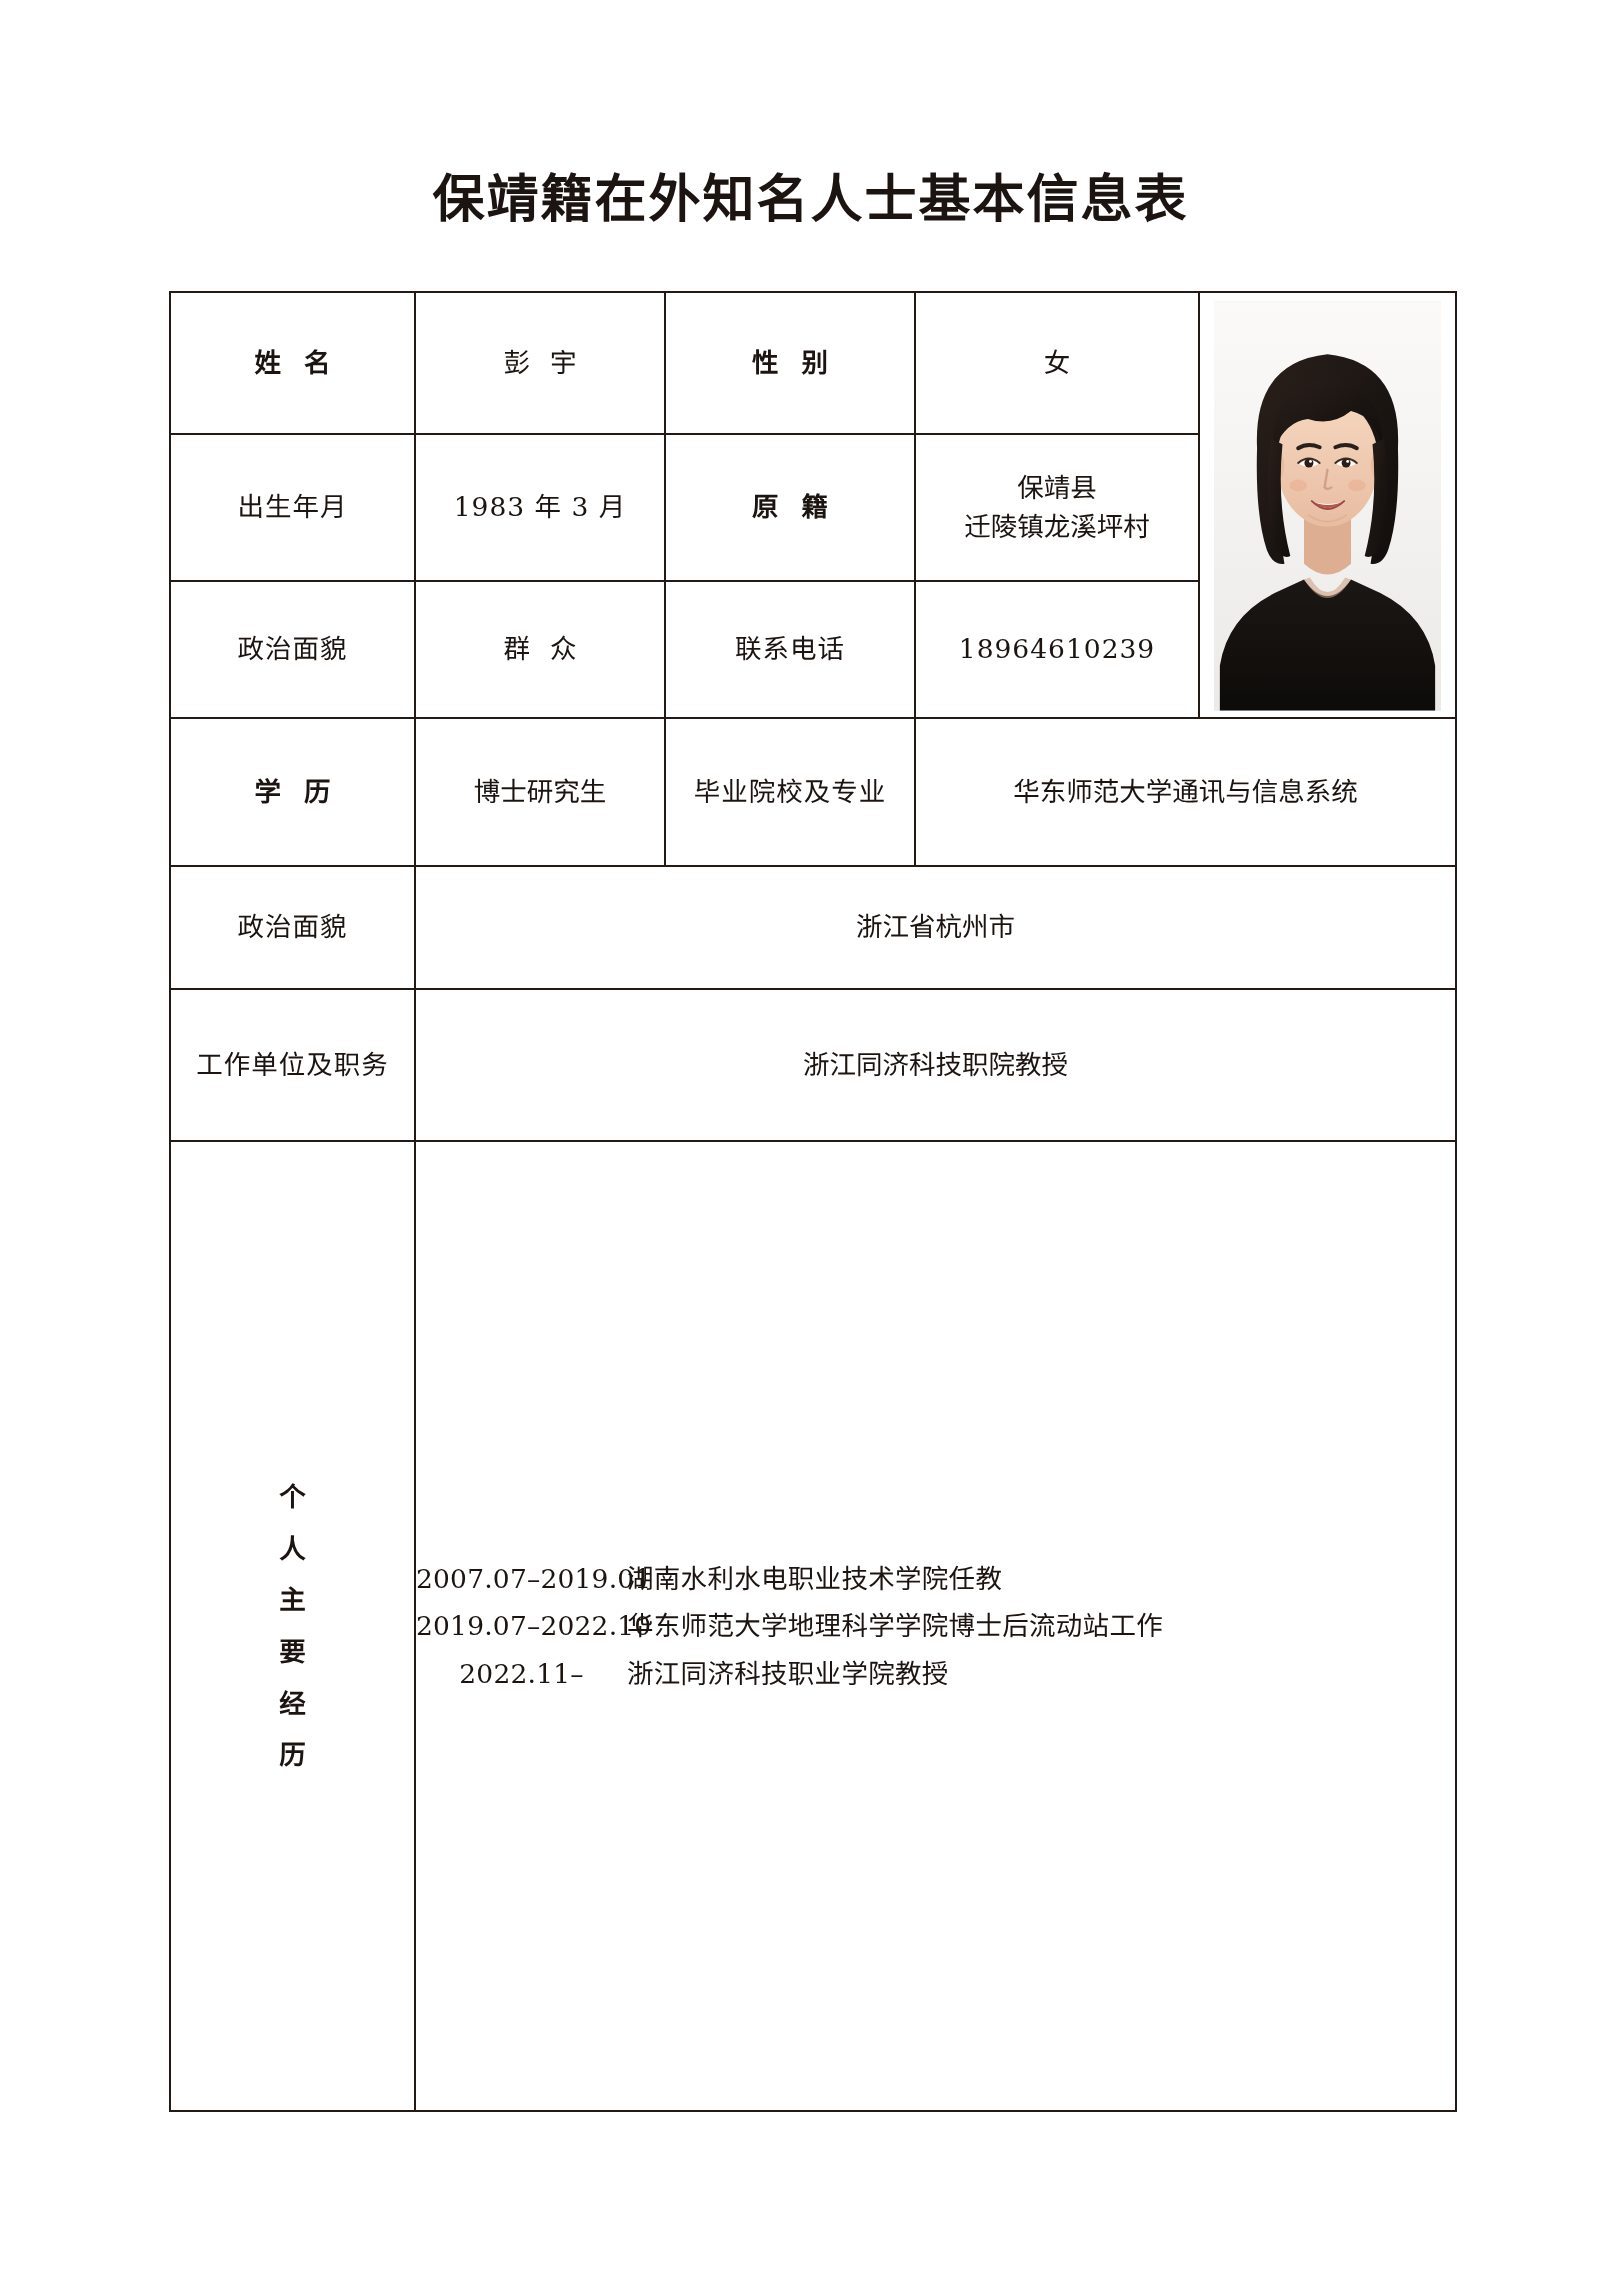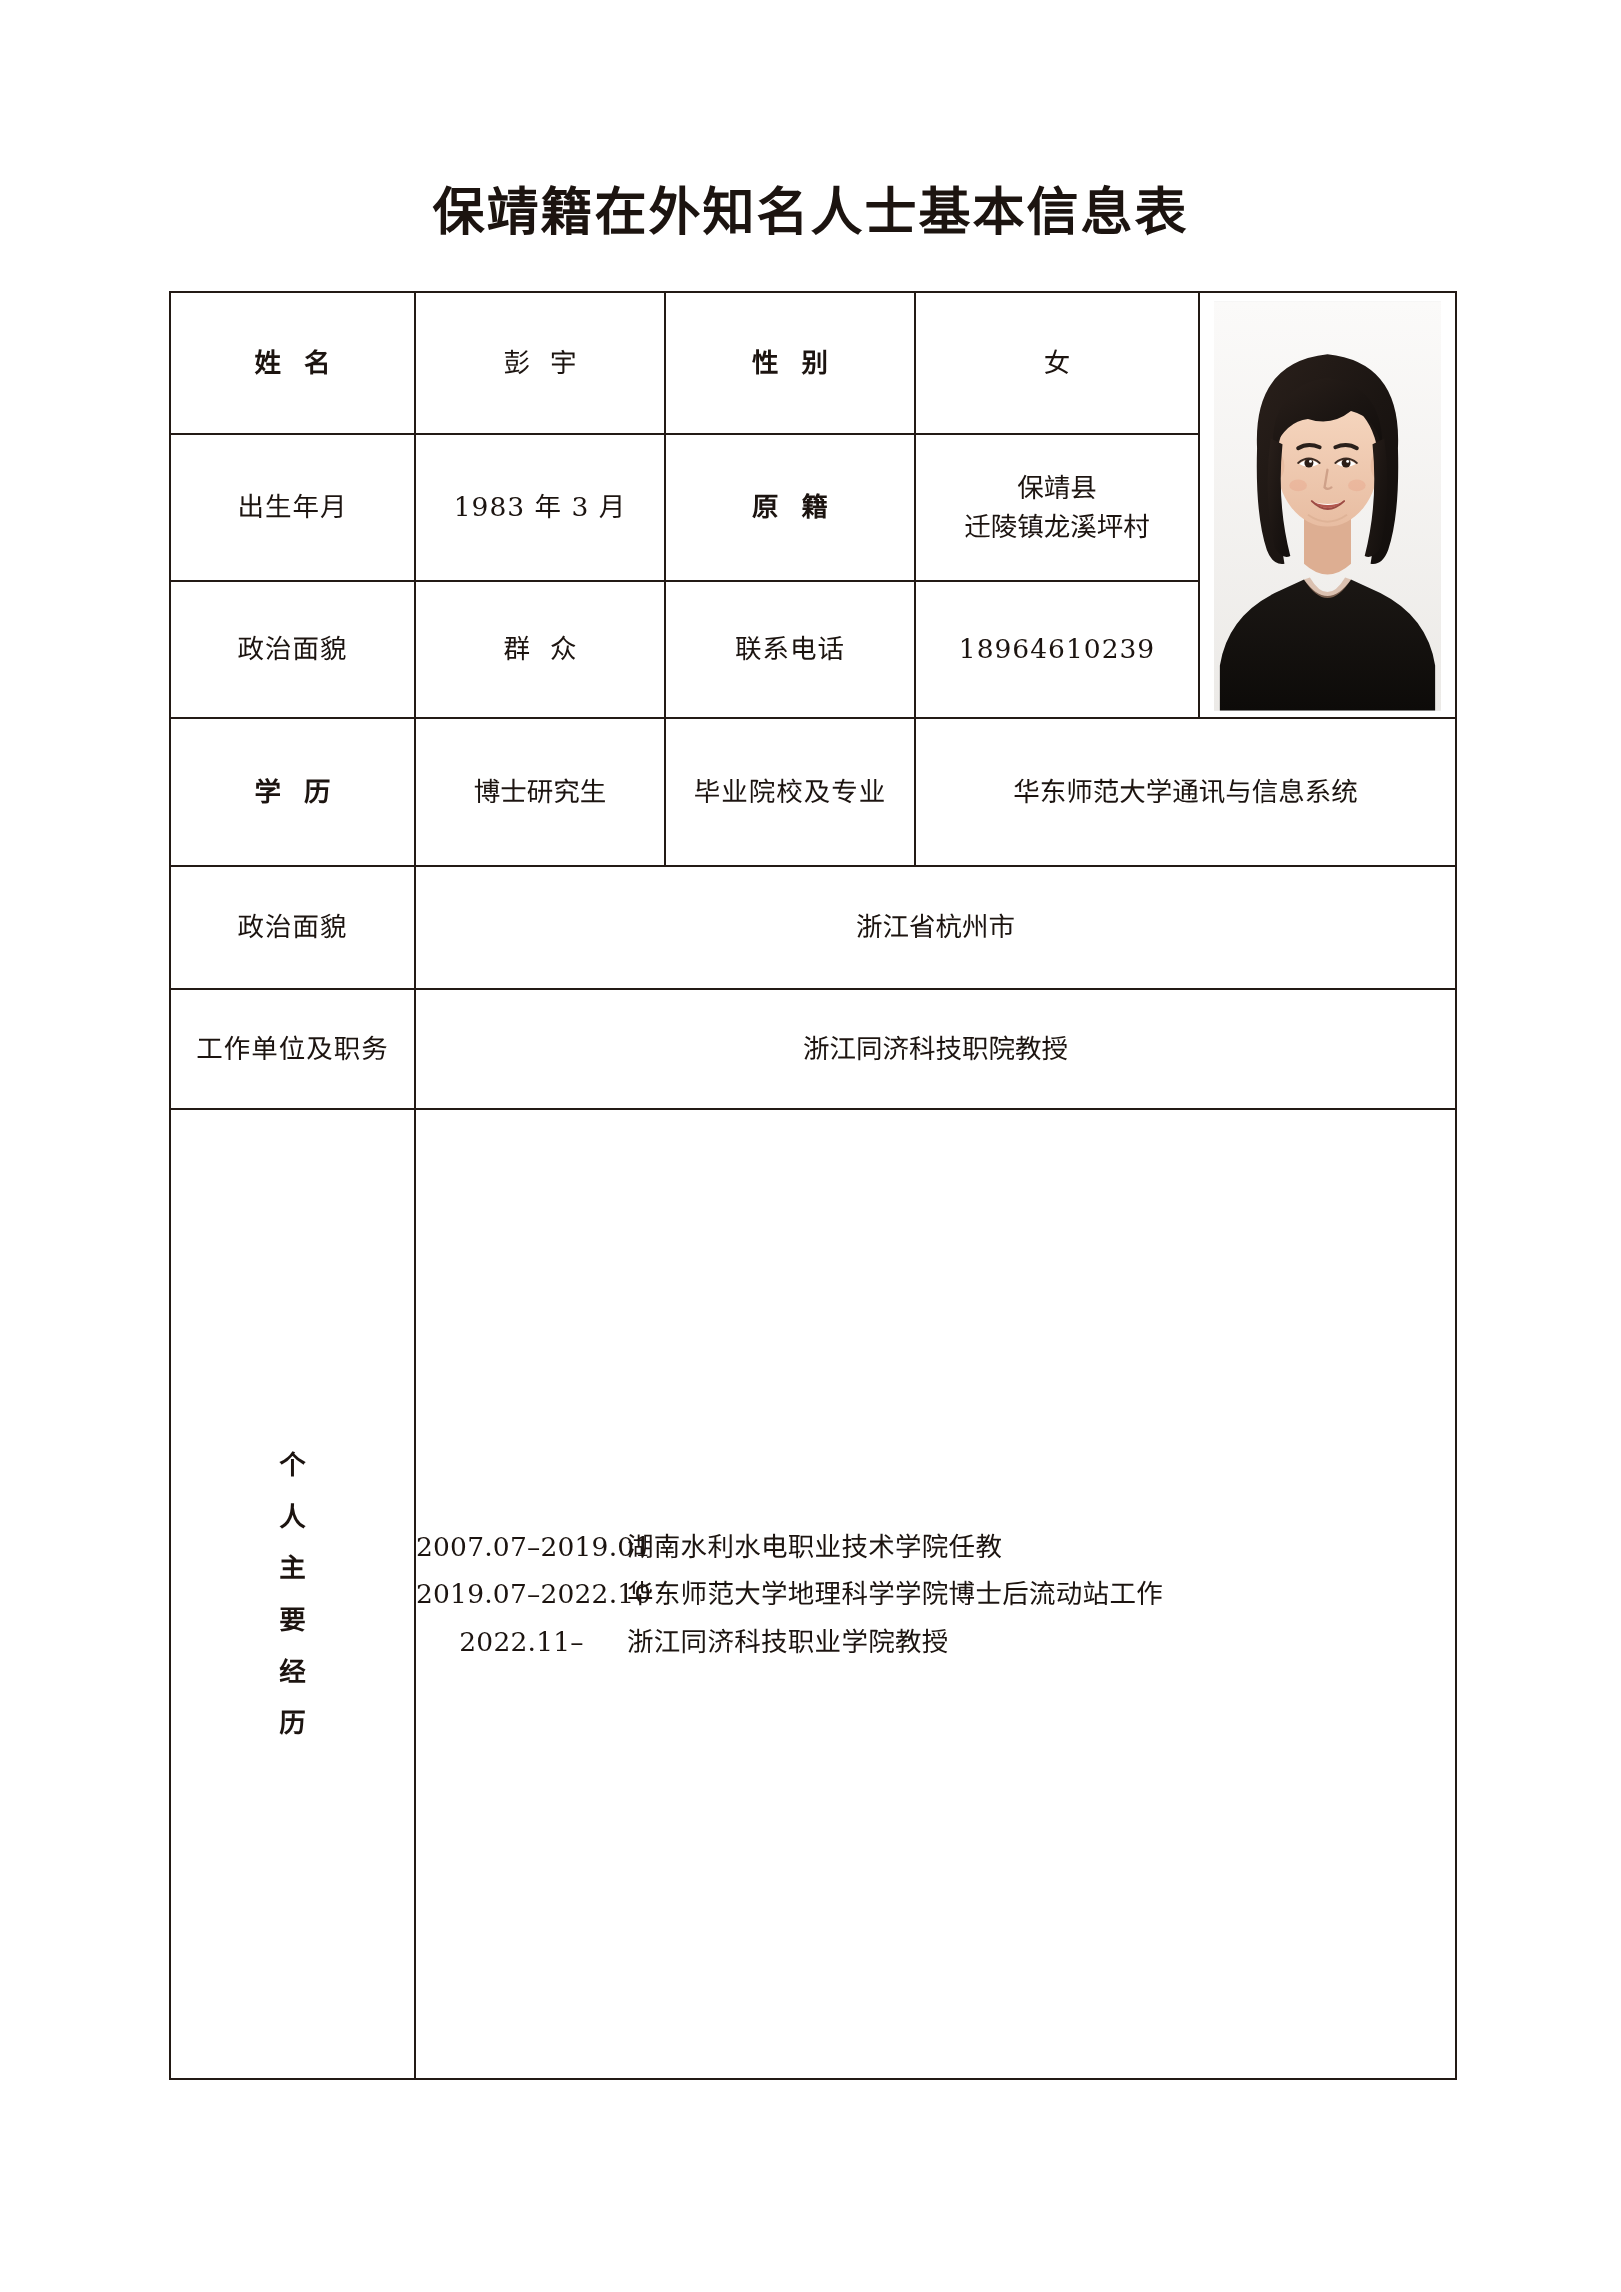--- a/index.html
+++ b/index.html
@@ -13,21 +13,21 @@
     height: 2293px;
     font-family: "DejaVu Serif", "Liberation Serif", serif;
     color: #1c1410;
     position: relative;
     overflow: hidden;
   }
   .page {
     width: 1621px;
     height: 2293px;
     box-sizing: border-box;
-    padding: 13px;
+    padding: 0;
     position: relative;
   }
 
   
   .doc-title {
     text-align: center;
     font-size: 52px;
     font-weight: bold;
     letter-spacing: 2px;
     margin: 0;
@@ -78,21 +78,21 @@
   }
   .val-num {
     font-weight: normal;
     letter-spacing: 1px;
   }
   .row-h1 { height: 142px; }
   .row-h2 { height: 147px; }
   .row-h3 { height: 137px; }
   .row-h4 { height: 148px; margin-top: 19px; }
   .row-h5 { height: 123px; }
-  .row-h6 { height: 120px; margin-top: 17px; }
+  .row-h6 { height: 152px; margin-top: 17px; }
   .row-h7 { height: 970px; }
 
   
   .c1 { width: 245px; }
   .c2 { width: 250px; }
   .c3 { width: 250px; }
   .c4 { width: 284px; }
   .c5 { width: 257px; }
 
   

